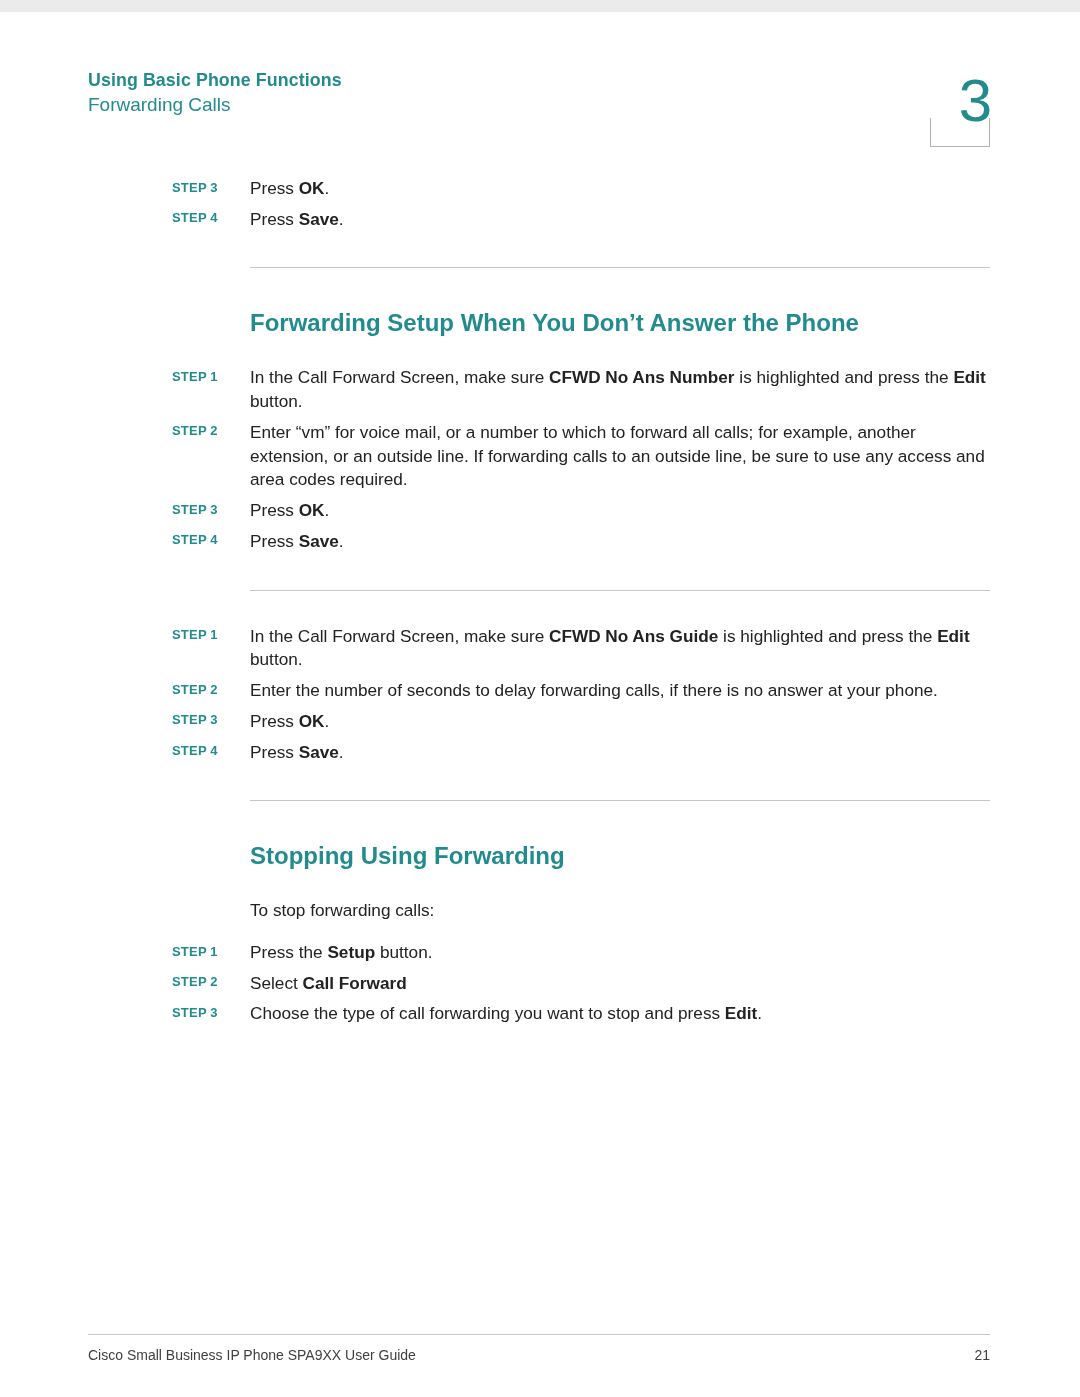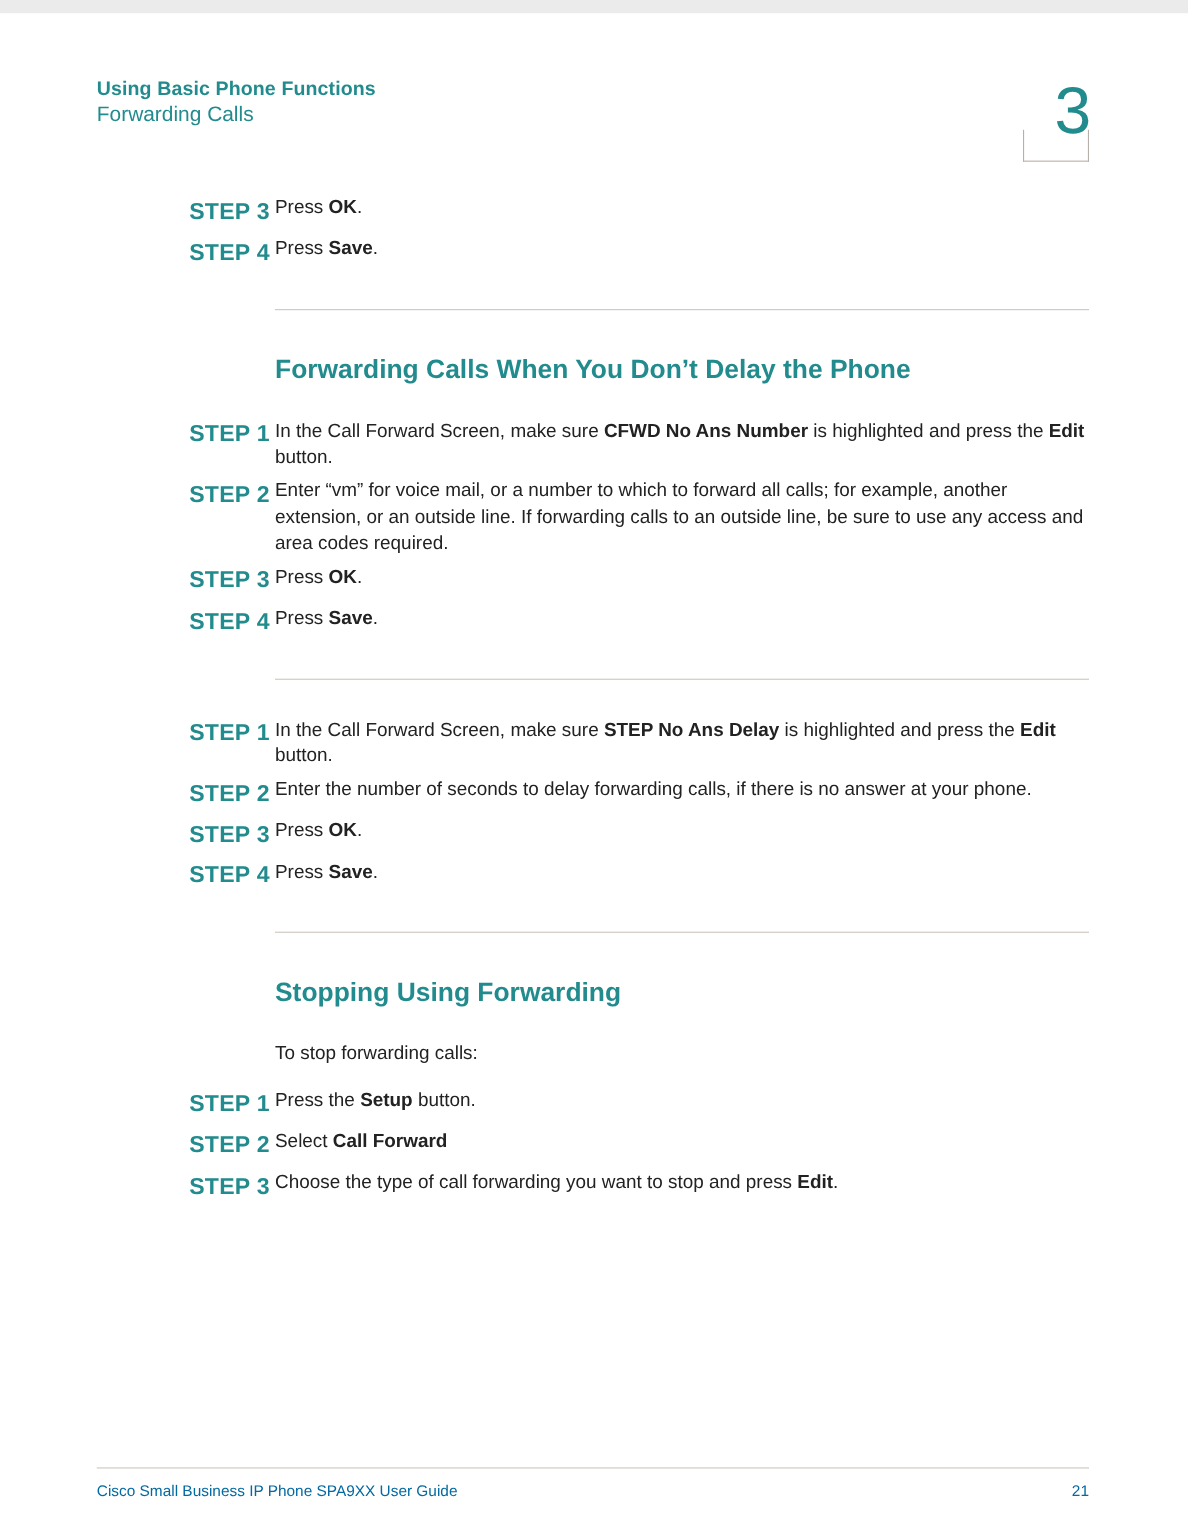--- a/index.html
+++ b/index.html
@@ -66,21 +66,21 @@
     align-items: flex-start;
     margin: 7px 0 6px 0;
     line-height: 1.38;
   }
   .step-label-col {
     flex: 0 0 78px;
     min-width: 78px;
     text-align: left;
     color: #228b8d;
     font-weight: 700;
-    font-size: 21px;
+    font-size: 13px;
     letter-spacing: 0.2px;
     padding-top: 1.5px;
     white-space: nowrap;
     position: relative;
     left: -78px;
     margin-right: -78px;
   }
   .step-body {
     flex: 1;
   }
@@ -110,21 +110,21 @@
     right: 90px;
     bottom: 74px;
   }
   .footer {
     position: absolute;
     left: 88px;
     right: 90px;
     bottom: 46px;
     display: flex;
     justify-content: space-between;
-    color: #0369a1;
+    color: #404040;
     font-size: 14px;
     text-align: center;
   }
 </style>
 </head>
 <body>
 
 <div class="page">
 
   <div class="header">
@@ -146,21 +146,21 @@
           <div class="step-body">Press <b>OK</b>.</div>
         </div>
         <div class="step-row">
           <div class="step-label-col">STEP  4</div>
           <div class="step-body">Press <b>Save</b>.</div>
         </div>
       </div>
 
     <div id="sections">
         <hr class="section-rule">
-        <div class="section-heading">Forwarding Calls When You Don’t Delay the Phone</div>
+        <div class="section-heading">Forwarding Setup When You Don’t Answer the Phone</div>
         <div class="steps-block">
           <div class="step-row">
             <div class="step-label-col">STEP  1</div>
             <div class="step-body">In the Call Forward Screen, make sure <b>CFWD No Ans Number</b> is highlighted and press the <b>Edit</b> button.</div>
           </div>
           <div class="step-row">
             <div class="step-label-col">STEP  2</div>
             <div class="step-body">Enter “vm” for voice mail, or a number to which to forward all calls; for example, another extension, or an outside line. If forwarding calls to an outside line, be sure to use any access and area codes required.</div>
           </div>
           <div class="step-row">
@@ -169,21 +169,21 @@
           </div>
           <div class="step-row">
             <div class="step-label-col">STEP  4</div>
             <div class="step-body">Press <b>Save</b>.</div>
           </div>
         </div>
         <hr class="section-rule">
         <div class="steps-block">
           <div class="step-row">
             <div class="step-label-col">STEP  1</div>
-            <div class="step-body">In the Call Forward Screen, make sure <b>STEP No Ans Delay</b> is highlighted and press the <b>Edit</b> button.</div>
+            <div class="step-body">In the Call Forward Screen, make sure <b>CFWD No Ans Guide</b> is highlighted and press the <b>Edit</b> button.</div>
           </div>
           <div class="step-row">
             <div class="step-label-col">STEP  2</div>
             <div class="step-body">Enter the number of seconds to delay forwarding calls, if there is no answer at your phone.</div>
           </div>
           <div class="step-row">
             <div class="step-label-col">STEP  3</div>
             <div class="step-body">Press <b>OK</b>.</div>
           </div>
           <div class="step-row">

